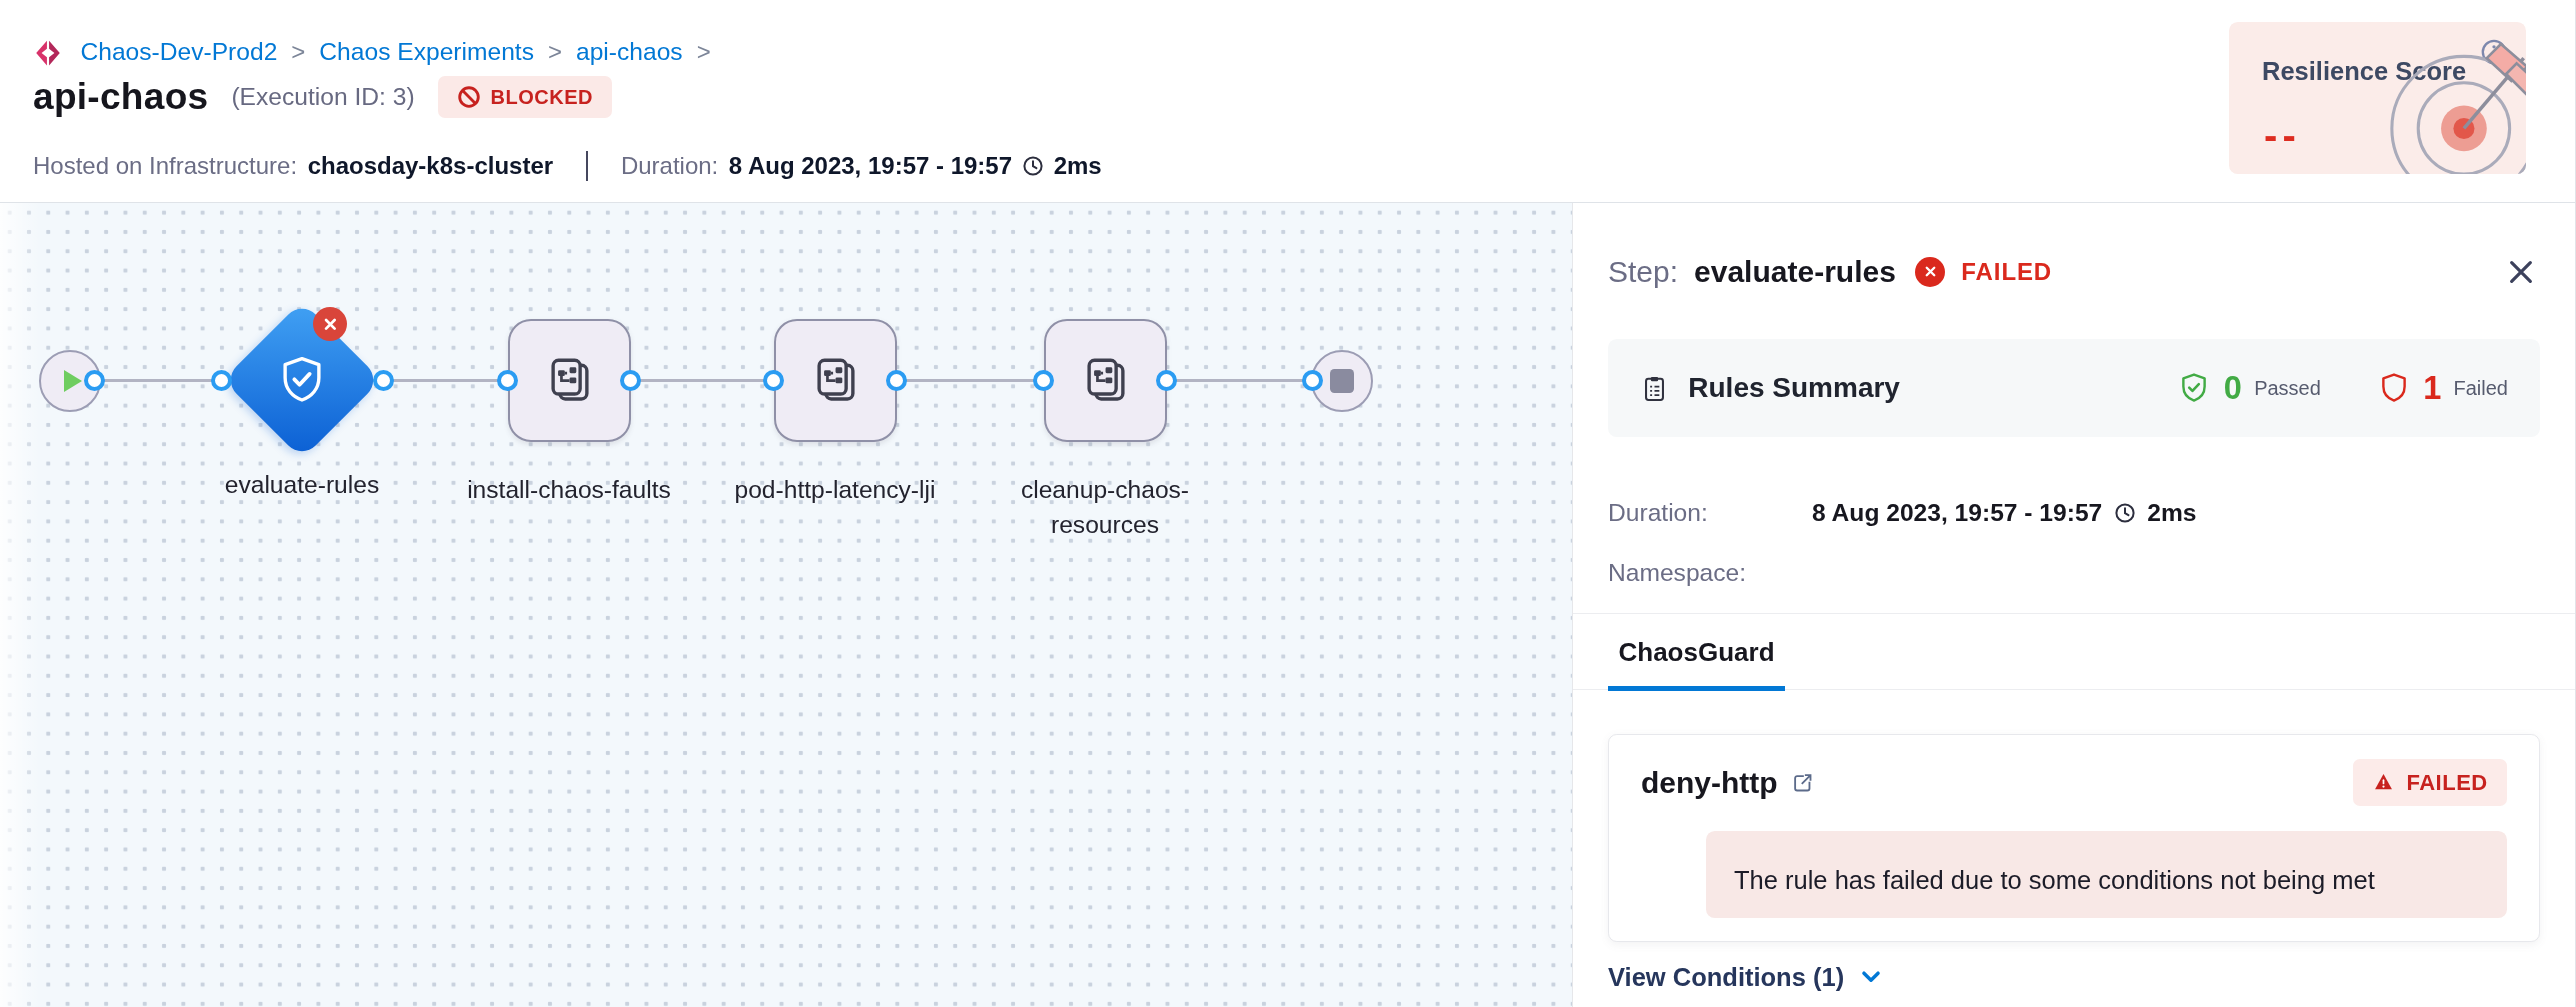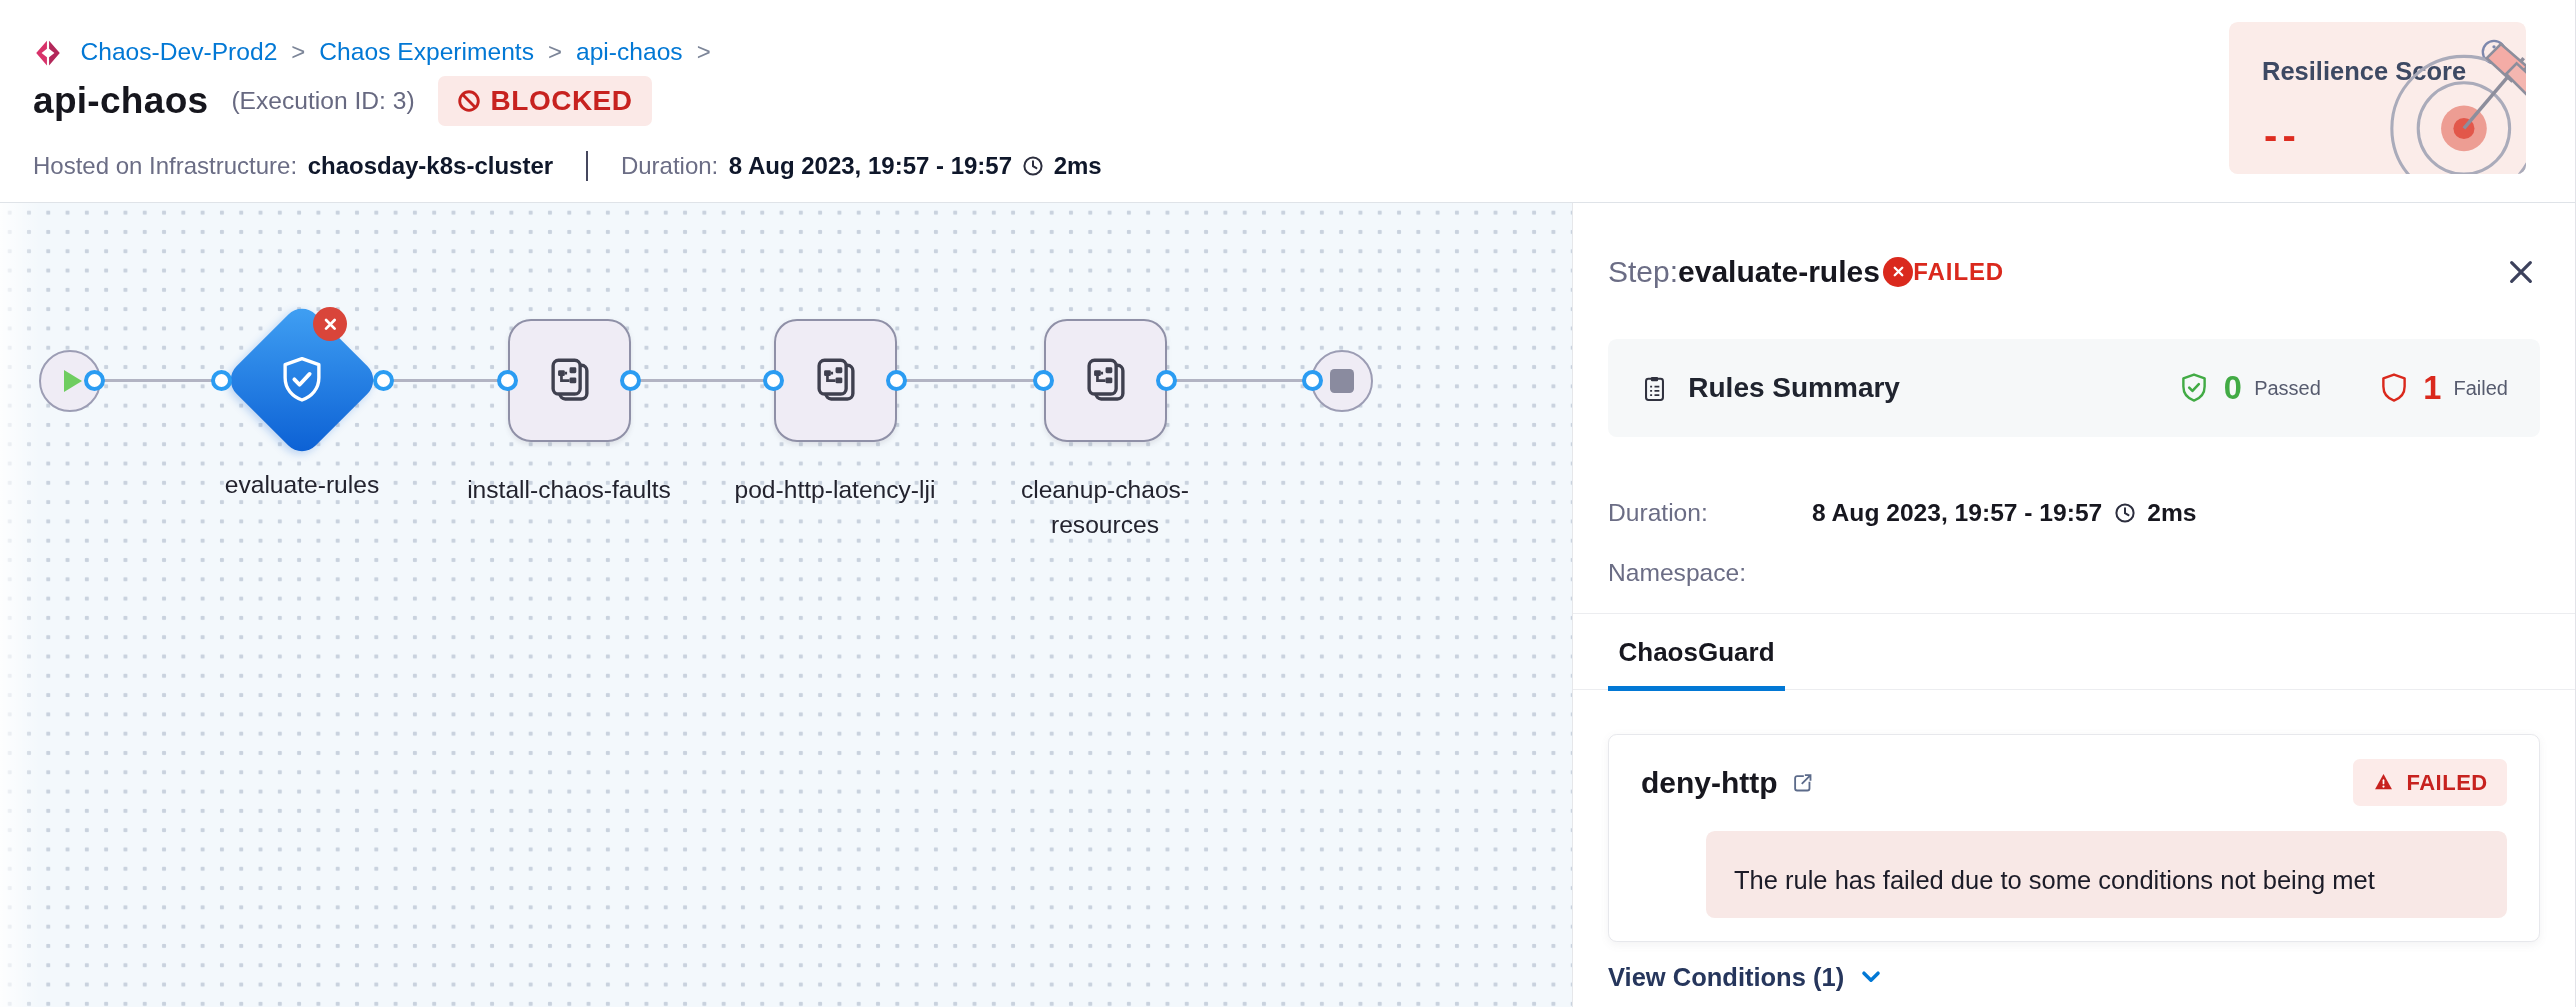--- a/index.html
+++ b/index.html
@@ -9,21 +9,21 @@
 
   
   .header { position:relative; height:203px; background:#fff; border-bottom:1.8px solid #dfe3e8; }
   .breadcrumb { position:absolute; left:33px; top:37px; display:flex; align-items:center; gap:14px; font-size:24.6px; }
   .crumb { color:#0278d5; cursor:pointer; }
   .crumb-sep { color:#7c8598; font-size:24px; }
   .logo-icon { width:30px; height:30px; display:flex; margin-right:3.5px; }
   .title-row { position:absolute; left:33px; top:76px; display:flex; align-items:center; gap:23px; }
   .page-title { font-size:37px; font-weight:700; color:#16161d; letter-spacing:0.3px; }
   .exec-id { font-size:24.6px; color:#676981; }
-  .status-badge { display:flex; align-items:center; gap:9.7px; background:#fbe9e7; color:#c7221f; font-weight:700; font-size:28px; letter-spacing:0.5px; padding:8.8px 19.3px; border-radius:7px; }
+  .status-badge { display:flex; align-items:center; gap:9.7px; background:#fbe9e7; color:#c7221f; font-weight:700; font-size:20px; letter-spacing:0.5px; padding:8.8px 19.3px; border-radius:7px; }
   .info-row { position:absolute; left:33px; top:151px; display:flex; align-items:center; font-size:24px; color:#6b6d85; }
   .info-strong { color:#0f172a; font-weight:700; margin-left:10.5px; display:flex; align-items:center; gap:8.8px; }
   .vdiv { width:1.8px; height:30px; background:#45475e; margin:0 33px; }
 
   .res-card { position:absolute; right:49px; top:22px; width:297px; height:152px; background:#fbece9; border-radius:8.8px; overflow:hidden; }
   .res-title { position:absolute; left:33px; top:35px; font-size:25.5px; font-weight:700; color:#3d4963; }
   .res-value { position:absolute; left:35px; top:91px; font-size:40px; font-weight:800; color:#dd2c20; letter-spacing:5.3px; }
   .res-info { position:absolute; right:17.6px; top:16px; width:28px; height:28px; cursor:pointer; }
   .res-art { position:absolute; right:-19.3px; bottom:-26px; pointer-events:none; }
 
@@ -45,21 +45,21 @@
     background:linear-gradient(135deg,#42a2f4 0%,#0a5ed3 100%); transform:rotate(45deg);
     box-shadow:0 3.5px 8.8px rgba(11,94,211,.25); z-index:1; cursor:pointer; display:flex; align-items:center; justify-content:center; }
   .diamond-inner { transform:rotate(-45deg); display:flex; }
   .fail-badge { position:absolute; left:313px; top:104px; width:34px; height:34px; border-radius:50%; background:#d9453a; display:flex; align-items:center; justify-content:center; z-index:5; }
   .step-box { position:absolute; top:116px; width:123px; height:123px; background:#efecf5; border:2.6px solid #8f90a7; border-radius:23px; display:flex; align-items:center; justify-content:center; box-shadow:0 2.6px 5.3px rgba(96,97,112,.14); z-index:1; cursor:pointer; }
   .node-label { position:absolute; top:269px; width:228px; text-align:center; font-size:24.6px; line-height:35px; color:#23232e; z-index:1; }
   .node-label.single { top:264px; }
 
   
   .panel { width:1003px; background:#fff; border-left:1.8px solid #e6e7ea; padding:0 35px; position:relative; }
-  .step-row { display:flex; align-items:center; gap:0; padding-top:49px; }
+  .step-row { display:flex; align-items:center; gap:16px; padding-top:49px; }
   .step-label { font-size:30px; color:#6b6d85; }
   .step-name { font-size:30px; font-weight:700; color:#17171f; }
   .fail-dot { width:30px; height:30px; border-radius:50%; background:#da291d; display:flex; align-items:center; justify-content:center; margin-left:3.5px; }
   .step-status { font-size:24px; font-weight:700; color:#da291d; letter-spacing:0.9px; }
   .close-btn { margin-left:auto; width:39px; height:39px; display:flex; align-items:center; justify-content:center; cursor:pointer; }
 
   .rules-card { margin-top:48px; height:98px; background:#f6f8f9; border-radius:8.8px; display:flex; align-items:center; padding:0 32px; }
   .rules-title-grp { display:flex; align-items:center; gap:19.3px; font-size:28px; font-weight:600; color:#20242f; }
   .rules-counts { margin-left:auto; display:flex; gap:56px; }
   .count-item { display:flex; align-items:center; gap:12.3px; }

